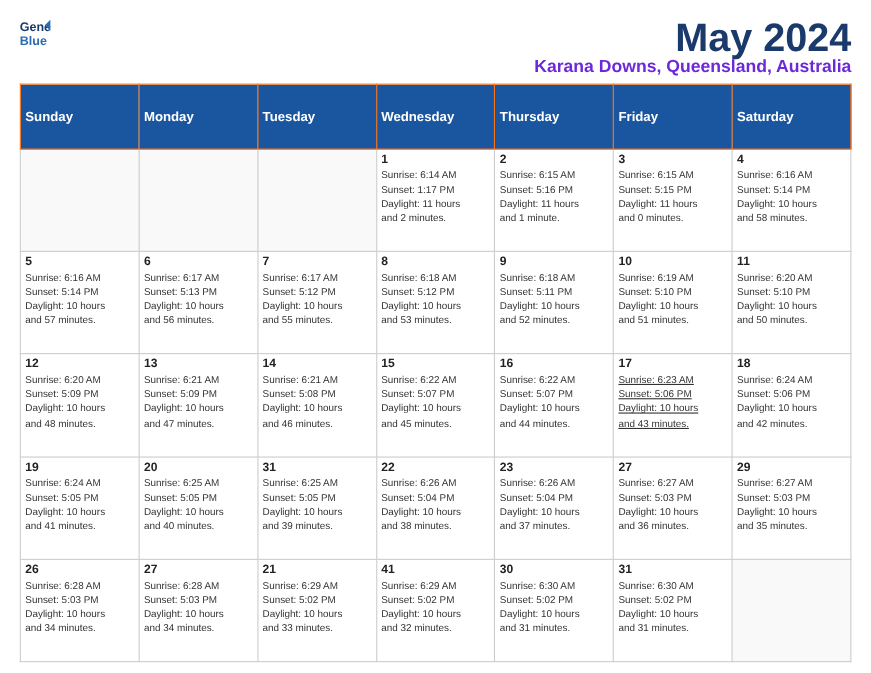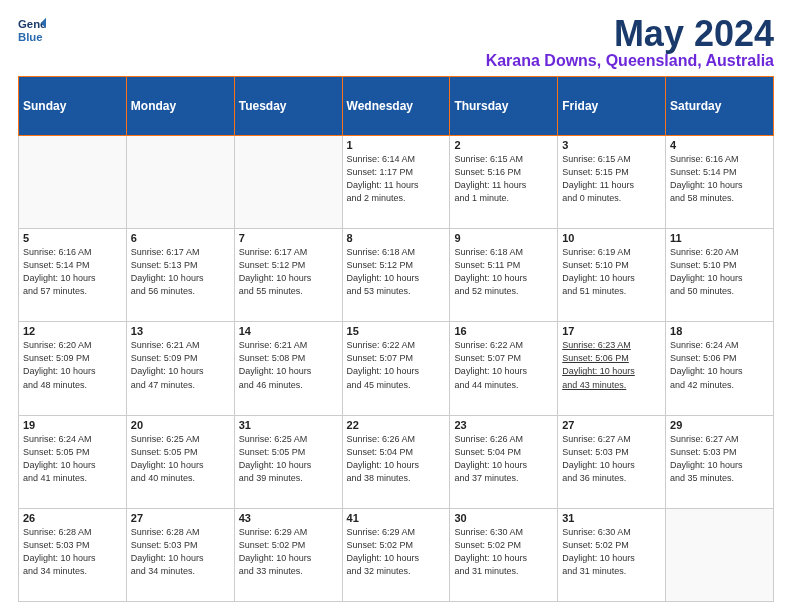--- a/index.html
+++ b/index.html
@@ -313,21 +313,21 @@
 and 34 minutes.</div>
           </td>
           <td>
             <span class="day-num">27</span>
             <div class="day-info" style="white-space: pre-line;">Sunrise: 6:28 AM
 Sunset: 5:03 PM
 Daylight: 10 hours
 and 34 minutes.</div>
           </td>
           <td>
-            <span class="day-num">43</span>
+            <span class="day-num">21</span>
             <div class="day-info" style="white-space: pre-line;">Sunrise: 6:29 AM
 Sunset: 5:02 PM
 Daylight: 10 hours
 and 33 minutes.</div>
           </td>
           <td>
             <span class="day-num">41</span>
             <div class="day-info" style="white-space: pre-line;">Sunrise: 6:29 AM
 Sunset: 5:02 PM
 Daylight: 10 hours

